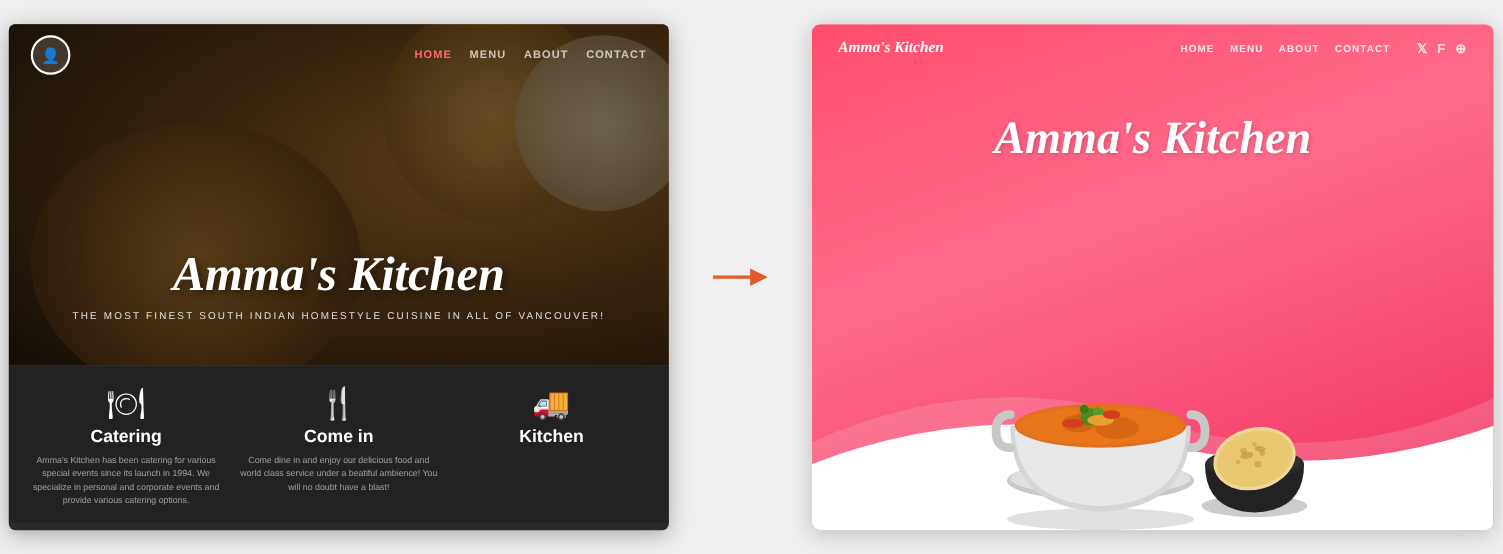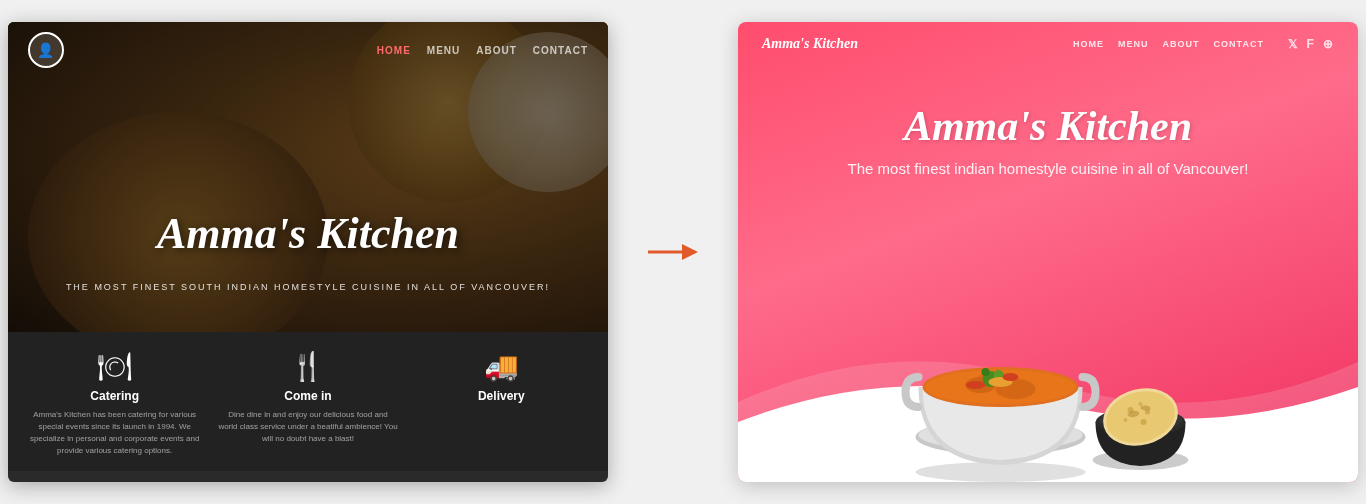--- a/index.html
+++ b/index.html
@@ -110,21 +110,21 @@
       text-shadow: 2px 2px 8px rgba(0,0,0,0.6);
       font-weight: bold;
       line-height: 1.1;
     }
 
     .left-subtitle {
       font-size: 9px;
       color: rgba(255,255,255,0.85);
       letter-spacing: 2px;
       text-transform: uppercase;
-      margin-top: 24px;
+      margin-top: 8px;
     }
 
     
     .left-bottom {
       background: #222;
       padding: 18px 10px 14px;
       display: flex;
       justify-content: space-around;
     }
 
@@ -133,21 +133,21 @@
       width: 180px;
     }
 
     .service-icon {
       font-size: 28px;
       color: #fff;
       margin-bottom: 6px;
     }
 
     .service-title {
-      font-size: 12px;
+      font-size: 16px;
       color: #fff;
       font-weight: bold;
       margin-bottom: 6px;
     }
 
     .service-desc {
       font-size: 8px;
       color: rgba(255,255,255,0.55);
       line-height: 1.5;
     }
@@ -299,25 +299,25 @@
 
   <div class="left-bottom">
     <div class="left-service">
       <div class="service-icon">🍽</div>
       <div class="service-title">Catering</div>
       <div class="service-desc">Amma's Kitchen has been catering for various special events since its launch in 1994. We specialize in personal and corporate events and provide various catering options.</div>
     </div>
     <div class="left-service">
       <div class="service-icon">🍴</div>
       <div class="service-title">Come in</div>
-      <div class="service-desc">Dine dine in and enjoy our delicious food and world class service under a beatiful ambience! You will no doubt have a blast!</div>
+      <div class="service-desc">Come dine in and enjoy our delicious food and world class service under a beatiful ambience! You will no doubt have a blast!</div>
     </div>
     <div class="left-service">
       <div class="service-icon">🚚</div>
-      <div class="service-title">Delivery</div>
+      <div class="service-title">Kitchen</div>
     </div>
   </div>
 </div>
 
 <div class="arrow-container">
   <svg width="50" height="24" viewBox="0 0 50 24">
     <line x1="0" y1="12" x2="38" y2="12" stroke="#e05a2b" stroke-width="3"></line>
     <polygon points="34,4 50,12 34,20" fill="#e05a2b"></polygon>
   </svg>
 </div>
@@ -340,21 +340,20 @@
       <div class="right-social">
         <span>𝕏</span>
         <span>f</span>
         <span>⊕</span>
       </div>
     </div>
   </nav>
 
   <div class="right-hero-content">
     <div class="right-title">Amma's Kitchen</div>
-    <div class="right-subtitle">The most finest indian homestyle cuisine in all of Vancouver!</div>
   </div>
 
   <div class="food-illustration">
 
     <svg width="200" height="175" viewBox="0 0 200 175">
 
       <ellipse cx="100" cy="165" rx="85" ry="10" fill="rgba(0,0,0,0.12)"></ellipse>
 
       <ellipse cx="100" cy="130" rx="85" ry="18" fill="#c8c8c8"></ellipse>
       <ellipse cx="100" cy="128" rx="82" ry="15" fill="#e0e0e0"></ellipse>

